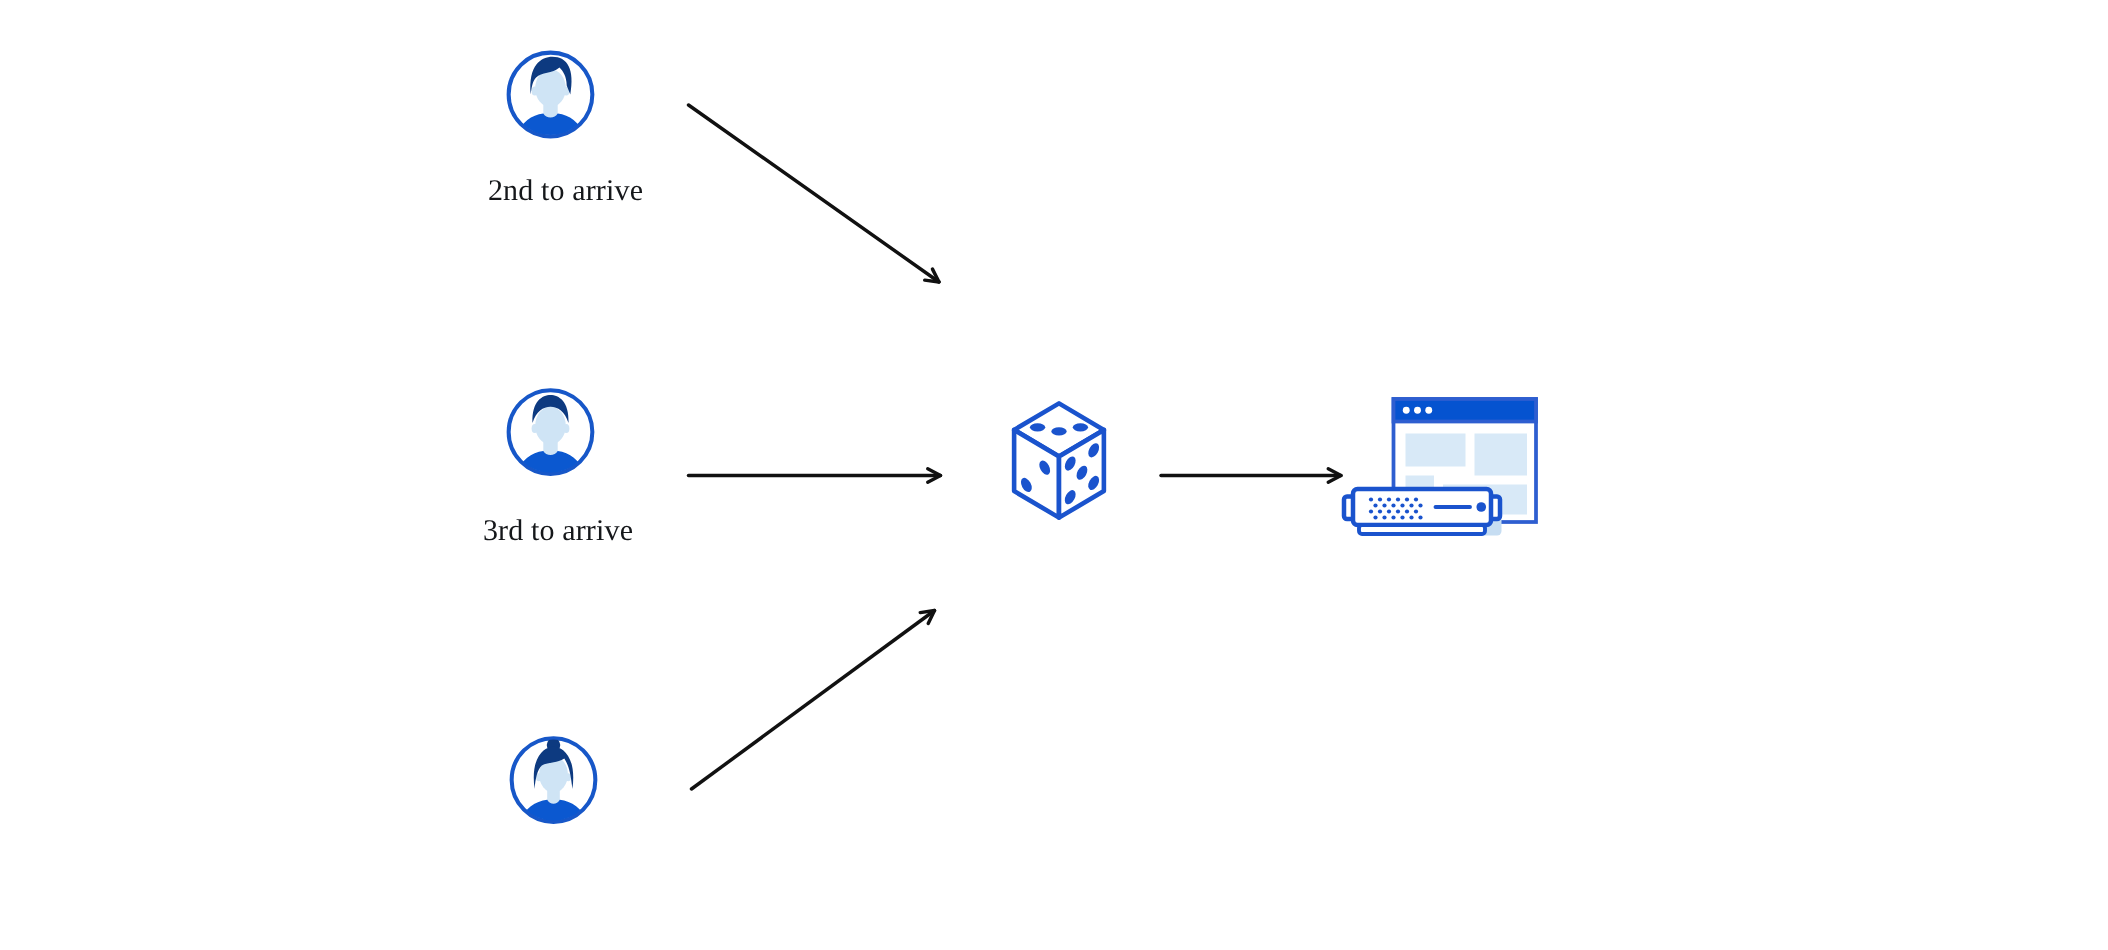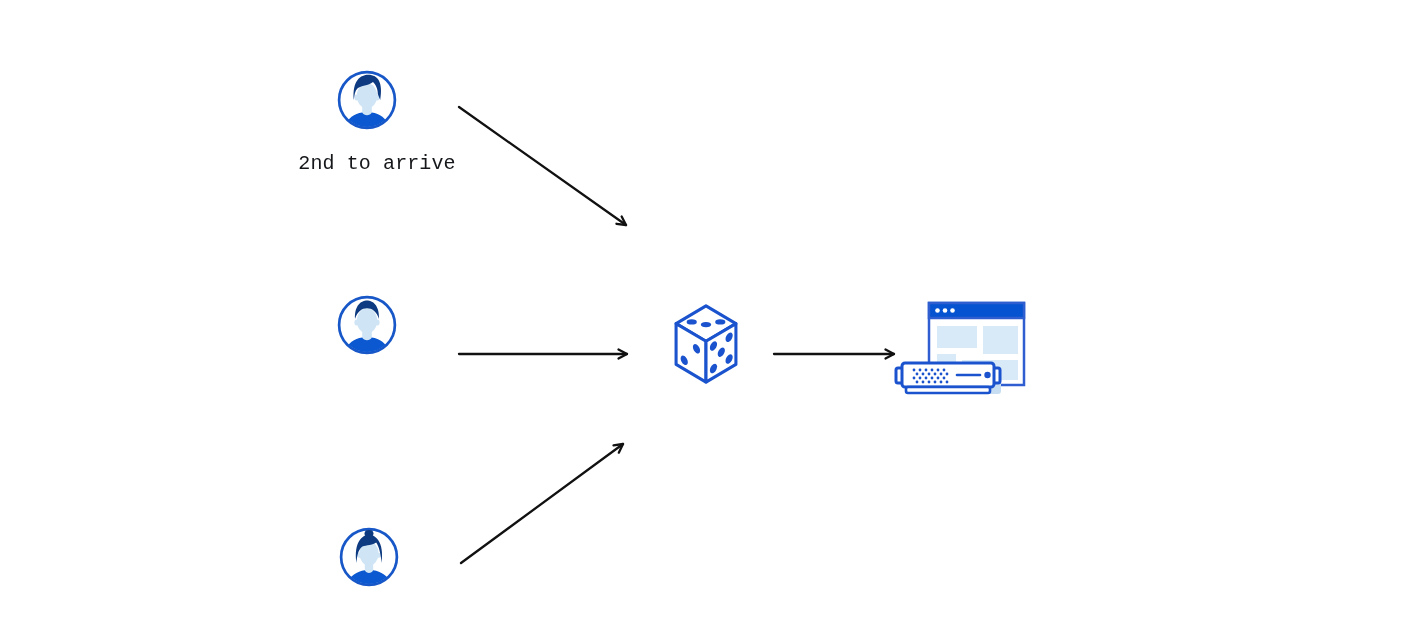--- a/index.html
+++ b/index.html
@@ -1,22 +1,21 @@
 <!DOCTYPE html>
 <html><head>
 <meta charset="utf-8">
 <style>
   html,body{margin:0;padding:0;background:#ffffff;}
   #canvas{
     position:relative;
     width:1405px;height:553px;
     background:#ffffff;
-    font-family:Liberation Mono, monospace;
+    font-family:Liberation Serif, serif;
     overflow:hidden;
-    margin-top:37px;
   }
   .abs{position:absolute;}
   .node-label{
     position:absolute;
     width:220px;
     text-align:center;
     font-size:20px;
     line-height:1.2;
     color:#15171a;
     letter-spacing:0.1px;
@@ -60,20 +59,21 @@
       <g clip-path="url(#clipB)">
         <rect x="42" y="50" width="16" height="28" fill="#cfe4f5"></rect>
         <path d="M12,102 C14,83 27,73 42,71 C45,77 55,77 58,71 C73,73 86,83 88,102 Z" fill="#0b58d0"></path>
         <ellipse cx="32.5" cy="46" rx="3.5" ry="5" fill="#cfe4f5"></ellipse>
         <ellipse cx="67.5" cy="46" rx="3.5" ry="5" fill="#cfe4f5"></ellipse>
         <ellipse cx="50" cy="43" rx="17" ry="21" fill="#cfe4f5"></ellipse>
         <path d="M30,40 C29,16 41,9 50,9 C59,9 71,16 70,40 C66,27 58,22 50,22 C42,22 34,27 30,40 Z" fill="#0d3a80"></path>
       </g>
     </svg>
   </div>
+  <div class="node-label" style="left:262px;top:342px;">3rd to arrive</div>
 
   <div class="abs" style="left:339px;top:490px;width:60px;height:60px;">
     <svg width="60" height="60" viewBox="0 0 100 100">
       <defs>
           <clipPath id="clipC">
             <circle cx="50" cy="50" r="45"></circle>
           </clipPath>
         </defs>
       <circle cx="50" cy="50" r="46.5" fill="#ffffff" stroke="#1757c8" stroke-width="4.5"></circle>
       <g clip-path="url(#clipC)">

